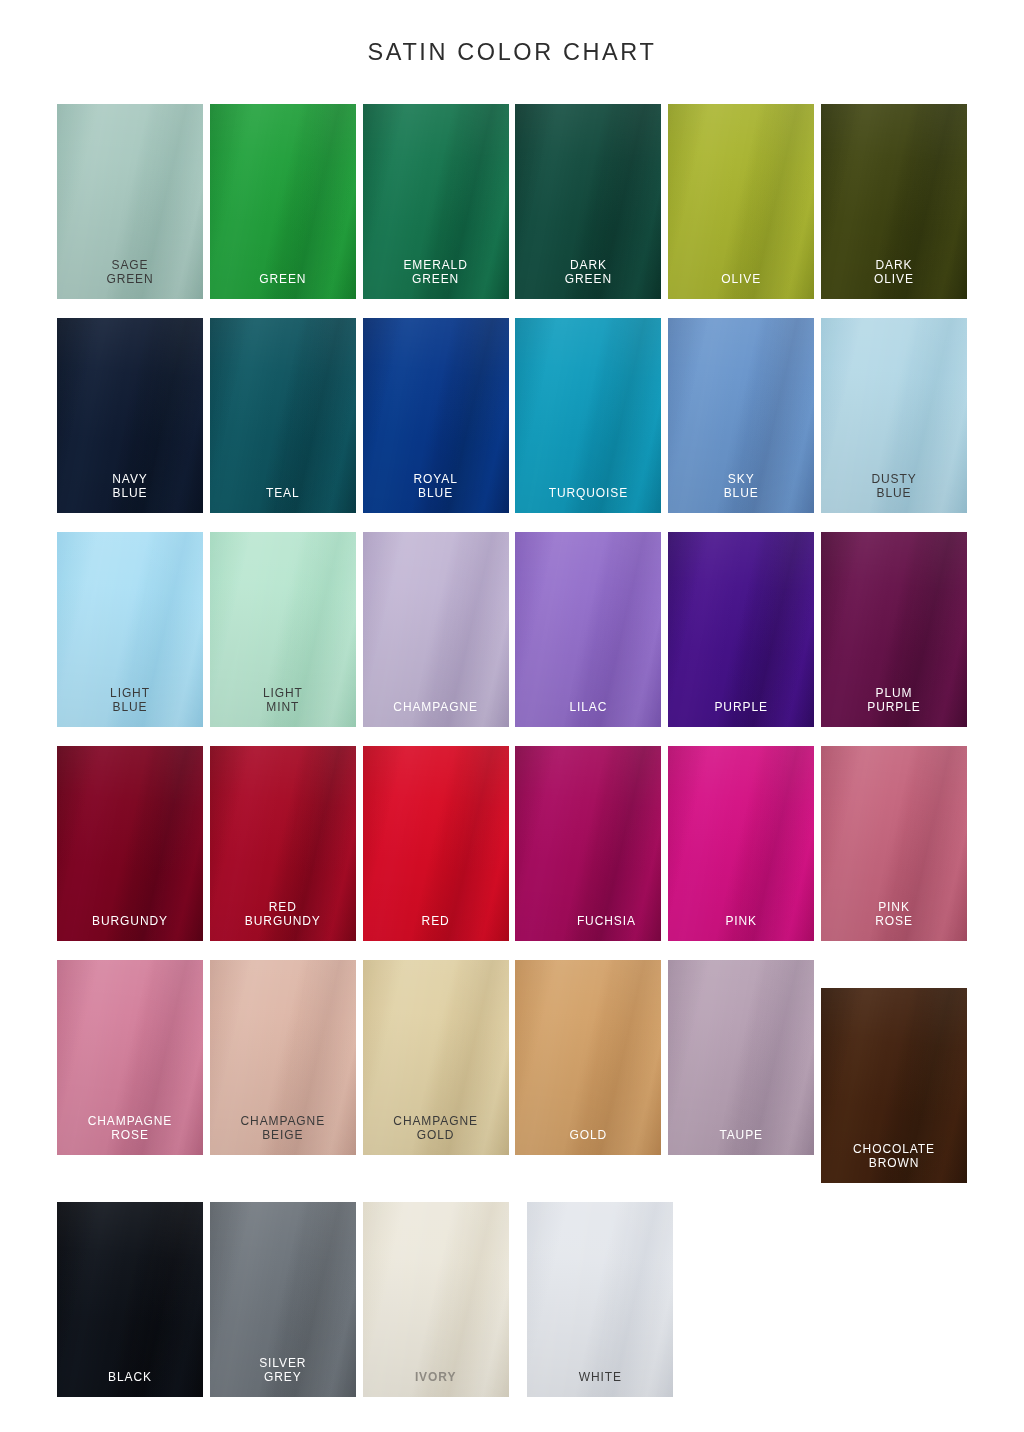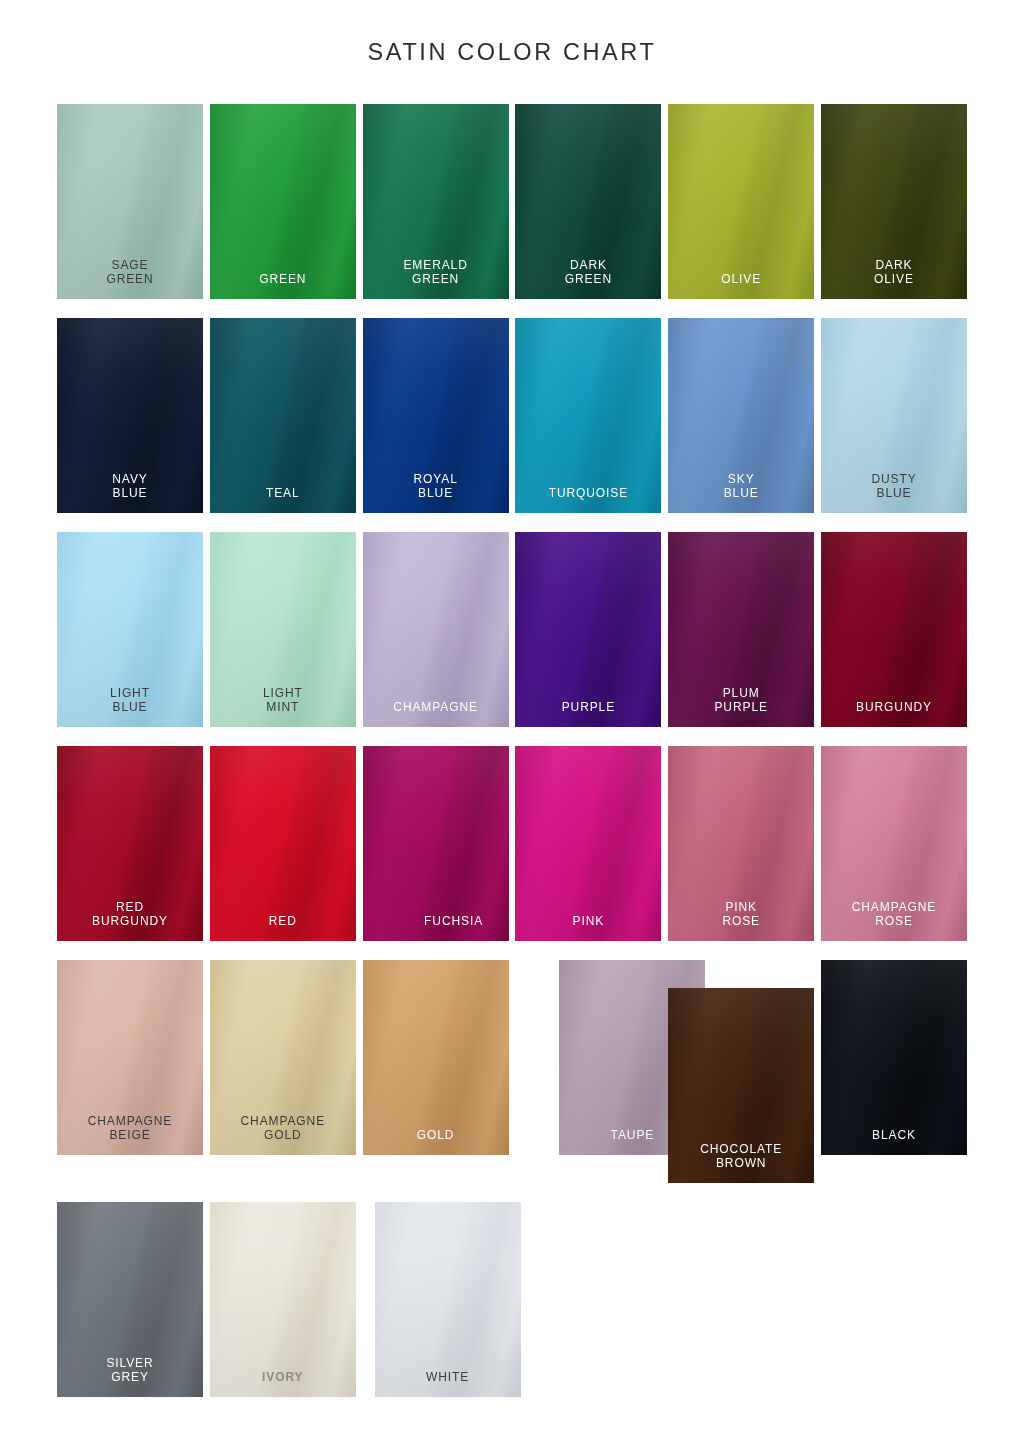--- a/index.html
+++ b/index.html
@@ -191,20 +191,25 @@
         <div class="sheen2"></div>
         <div class="sheen"></div>
         <div class="swatch-label label-dark" style="color: rgb(58, 58, 58);">LIGHT
 MINT</div>
       </div>
       <div class="swatch" style="background: linear-gradient(103deg, rgb(172, 158, 193) 0%, rgb(194, 182, 212) 22%, rgb(194, 182, 212) 48%, rgb(172, 158, 193) 68%, rgb(194, 182, 212) 86%, rgb(172, 158, 193) 100%);">
         <div class="sheen2"></div>
         <div class="sheen"></div>
         <div class="swatch-label label-light" style="color: rgb(255, 255, 255);">CHAMPAGNE</div>
       </div>
+      <div class="swatch" style="background: linear-gradient(103deg, rgb(127, 90, 183) 0%, rgb(148, 112, 203) 22%, rgb(148, 112, 203) 48%, rgb(127, 90, 183) 68%, rgb(148, 112, 203) 86%, rgb(127, 90, 183) 100%);">
+        <div class="sheen2"></div>
+        <div class="sheen"></div>
+        <div class="swatch-label label-light" style="color: rgb(255, 255, 255);">LILAC</div>
+      </div>
       <div class="swatch" style="background: linear-gradient(103deg, rgb(51, 11, 105) 0%, rgb(70, 18, 138) 22%, rgb(70, 18, 138) 48%, rgb(51, 11, 105) 68%, rgb(70, 18, 138) 86%, rgb(51, 11, 105) 100%);">
         <div class="sheen2"></div>
         <div class="sheen"></div>
         <div class="swatch-label label-light" style="color: rgb(255, 255, 255);">PURPLE</div>
       </div>
       <div class="swatch" style="background: linear-gradient(103deg, rgb(77, 12, 55) 0%, rgb(102, 19, 74) 22%, rgb(102, 19, 74) 48%, rgb(77, 12, 55) 68%, rgb(102, 19, 74) 86%, rgb(77, 12, 55) 100%);">
         <div class="sheen2"></div>
         <div class="sheen"></div>
         <div class="swatch-label label-light" style="color: rgb(255, 255, 255);">PLUM
 PURPLE</div>
@@ -257,21 +262,21 @@
         <div class="sheen2"></div>
         <div class="sheen"></div>
         <div class="swatch-label label-dark" style="color: rgb(58, 58, 58);">CHAMPAGNE
 GOLD</div>
       </div>
       <div class="swatch" style="background: linear-gradient(103deg, rgb(191, 140, 85) 0%, rgb(211, 162, 106) 22%, rgb(211, 162, 106) 48%, rgb(191, 140, 85) 68%, rgb(211, 162, 106) 86%, rgb(191, 140, 85) 100%);">
         <div class="sheen2"></div>
         <div class="sheen"></div>
         <div class="swatch-label label-light" style="color: rgb(255, 255, 255);">GOLD</div>
       </div>
-      <div class="swatch" style="background: linear-gradient(103deg, rgb(161, 139, 160) 0%, rgb(183, 161, 180) 22%, rgb(183, 161, 180) 48%, rgb(161, 139, 160) 68%, rgb(183, 161, 180) 86%, rgb(161, 139, 160) 100%); margin-left: 44px;">
+      <div class="swatch" style="background: linear-gradient(103deg, rgb(161, 139, 160) 0%, rgb(183, 161, 180) 22%, rgb(183, 161, 180) 48%, rgb(161, 139, 160) 68%, rgb(183, 161, 180) 86%, rgb(161, 139, 160) 100%);">
         <div class="sheen2"></div>
         <div class="sheen"></div>
         <div class="swatch-label label-light" style="color: rgb(255, 255, 255);">TAUPE</div>
       </div>
       <div class="swatch" style="background: linear-gradient(103deg, rgb(49, 25, 10) 0%, rgb(67, 34, 15) 22%, rgb(67, 34, 15) 48%, rgb(49, 25, 10) 68%, rgb(67, 34, 15) 86%, rgb(49, 25, 10) 100%); margin-top: 28px;">
         <div class="sheen2"></div>
         <div class="sheen"></div>
         <div class="swatch-label label-light" style="color: rgb(255, 255, 255);">CHOCOLATE
 BROWN</div>
       </div>

